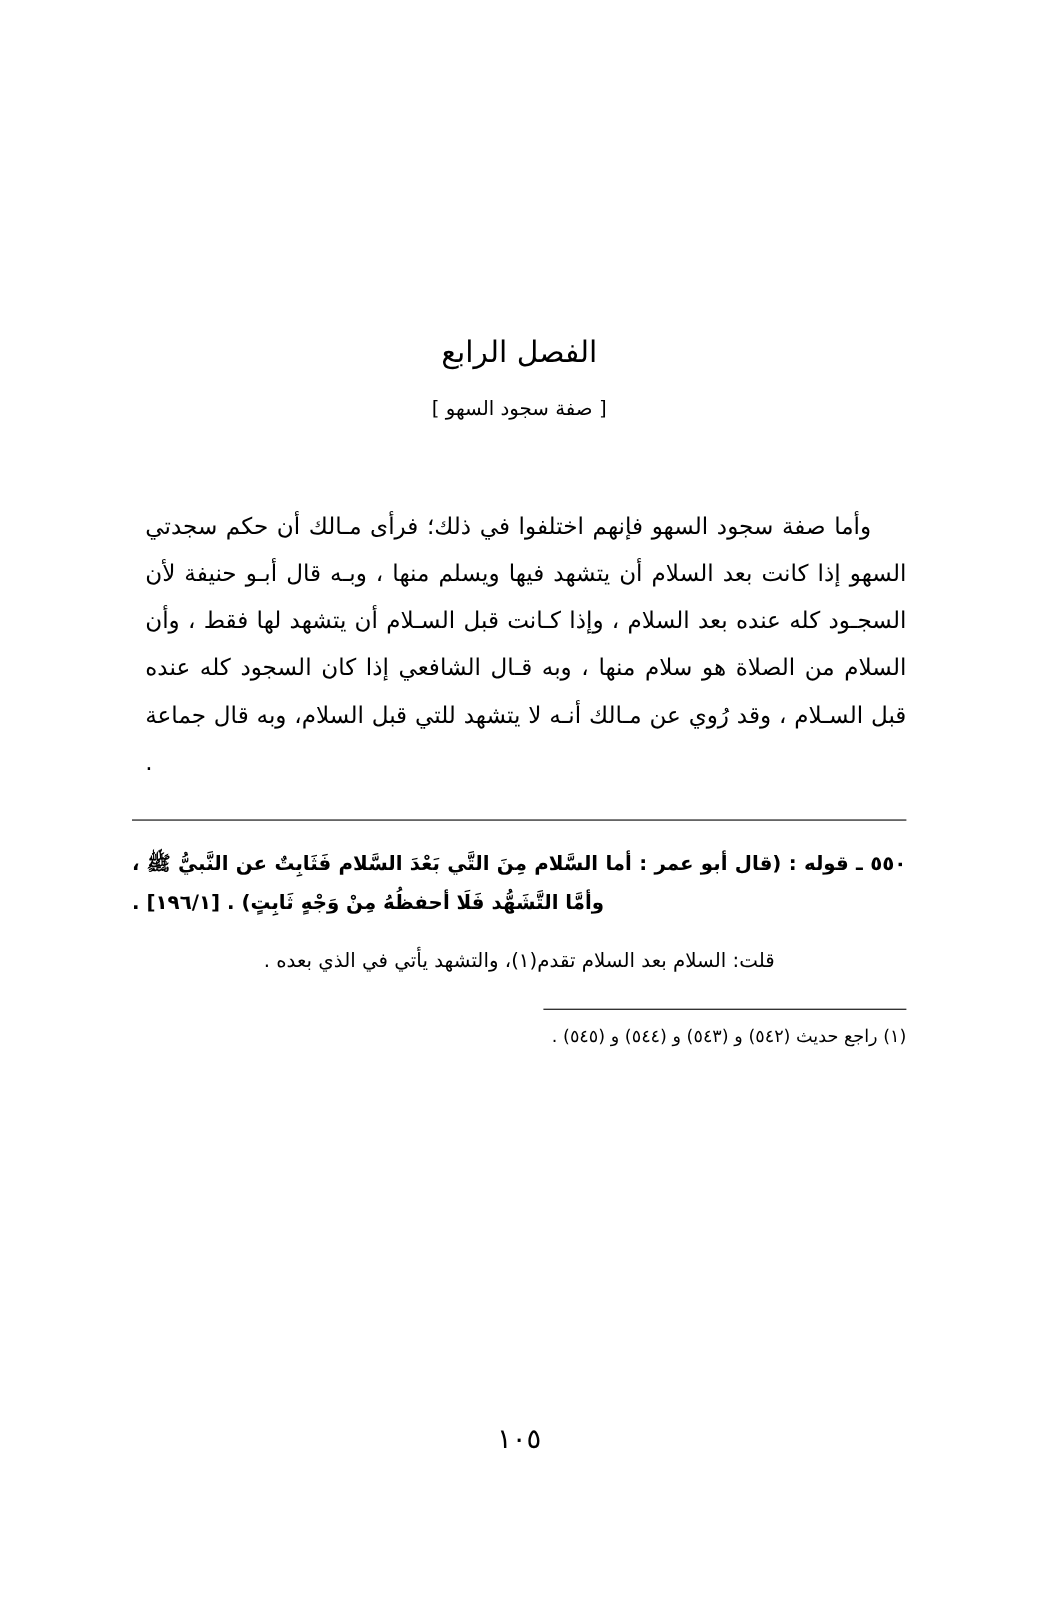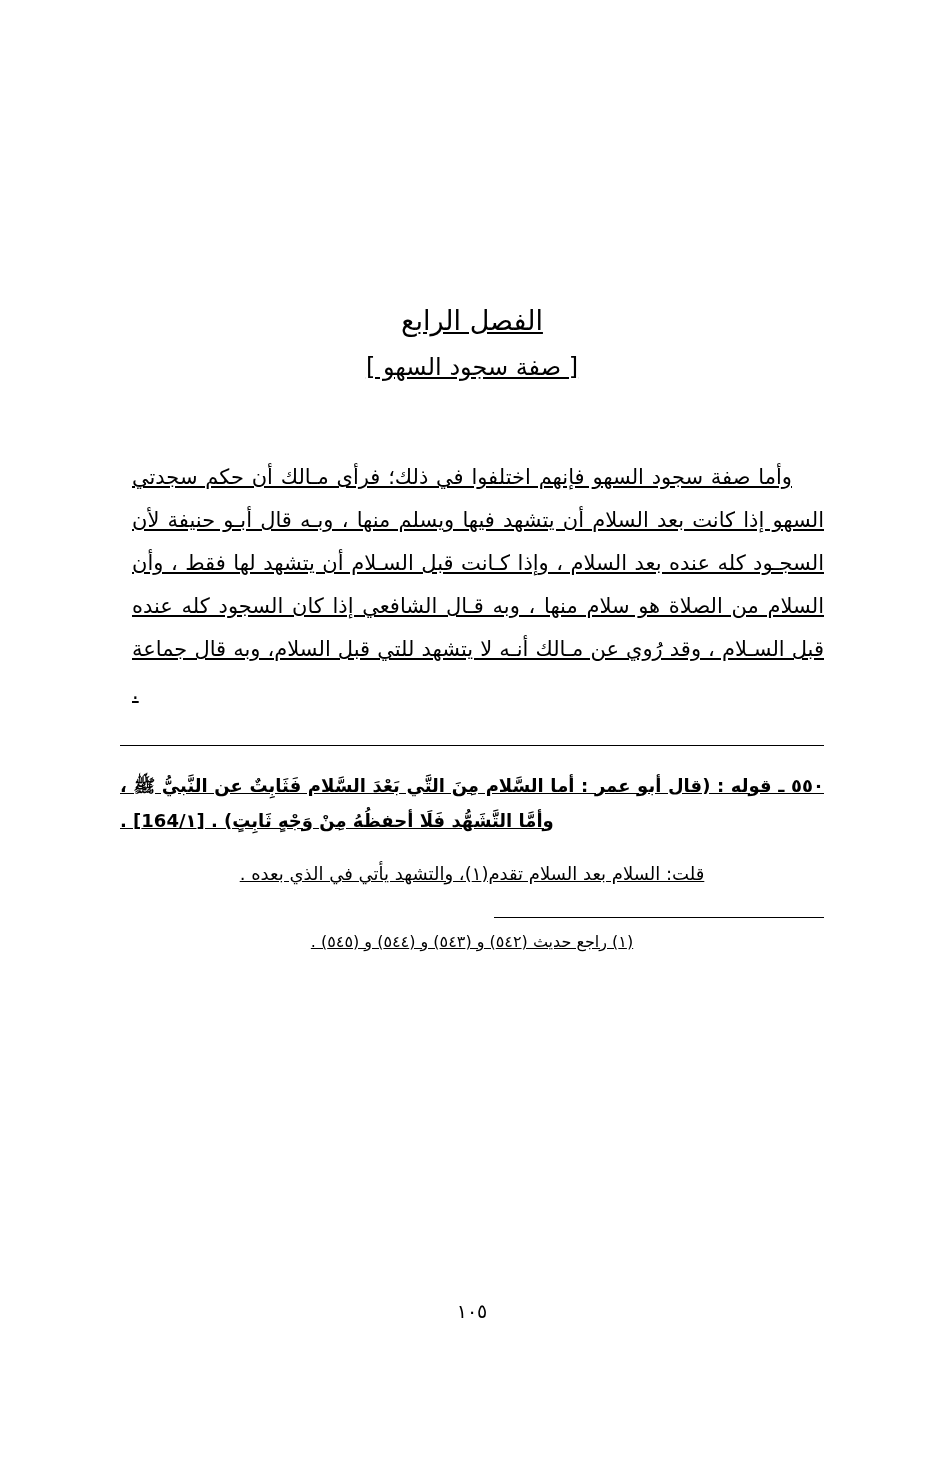--- a/index.html
+++ b/index.html
@@ -17,36 +17,35 @@
   }
 
   .page {
     position: absolute;
     top: 0;
     left: 0;
     width: 944px;
     height: 1270px;
     box-sizing: border-box;
     padding: 300px 120px 40px 120px;
-    text-decoration: underline;
   }
 
   .chapter-head {
     text-align: center;
     margin: 0 0 70px 0;
   }
   .chapter-title {
     font-size: 27px;
     line-height: 1.55;
     letter-spacing: 0.5px;
   }
   .chapter-subtitle {
-    font-size: 24px;
+    font-size: 18px;
     line-height: 1.6;
-    margin-top: 6px;
+    margin-top: 16px;
   }
 
   .body-text {
     font-size: 21px;
     line-height: 2.05;
     text-align: justify;
     text-align-last: center;
     margin: 0 0 26px 12px;
   }
   .body-text.first {
@@ -100,52 +99,52 @@
 
   .subfootnote-rule {
     border: 0;
     border-top: 1.3px solid #000;
     margin: 26px 0 10px auto;
     width: 330px;
   }
   .subfootnote {
     font-size: 16px;
     line-height: 1.8;
-    text-align: center;
+    text-align: right;
     margin: 0;
   }
 
   .page-number {
     position: absolute;
     left: 0;
     right: 0;
     bottom: 140px;
     text-align: center;
-    font-size: 19px;
+    font-size: 25px;
     letter-spacing: 2px;
   }
 </style>
 </head>
 <body>
 
 <div class="page">
 
   <div class="chapter-head">
     <div class="chapter-title">الفصل الرابع</div>
     <div class="chapter-subtitle">[ صفة سجود السهو ]</div>
   </div>
 
   <p class="body-text first para-a">وأما صفة سجود السهو فإنهم اختلفوا في ذلك؛ فرأى مـالك أن حكم سجدتي السهو إذا كانت بعد السلام أن يتشهد فيها ويسلم منها ، وبـه قال أبـو حنيفة لأن السجـود كله عنده بعد السلام ، وإذا كـانت قبل السـلام أن يتشهد لها فقط ، وأن السلام من الصلاة هو سلام منها ، وبه قـال الشافعي إذا كان السجود كله عنده قبل السـلام ، وقد رُوي عن مـالك أنـه لا يتشهد للتي قبل السلام، وبه قال جماعة .</p>
 
 
 
   <hr class="footnote-rule">
 
   <div class="footnote-block">
-    <p class="footnote-main">٥٥٠ ـ قوله : (قال أبو عمر : أما السَّلام مِنَ التَّي بَعْدَ السَّلام فَثَابِتٌ عن النَّبيُّ ﷺ ، وأمَّا التَّشَهُّد فَلَا أحفظُهُ مِنْ وَجْهٍ ثَابِتٍ) . [164/١] .</p>
+    <p class="footnote-main">٥٥٠ ـ قوله : (قال أبو عمر : أما السَّلام مِنَ التَّي بَعْدَ السَّلام فَثَابِتٌ عن النَّبيُّ ﷺ ، وأمَّا التَّشَهُّد فَلَا أحفظُهُ مِنْ وَجْهٍ ثَابِتٍ) . [١٩٦/١] .</p>
     <p class="footnote-sub">قلت: السلام بعد السلام تقدم(١)، والتشهد يأتي في الذي بعده .</p>
   </div>
 
   <hr class="subfootnote-rule">
   <p class="subfootnote">(١) راجع حديث (٥٤٢) و (٥٤٣) و (٥٤٤) و (٥٤٥) .</p>
 
 </div>
 
 <div class="page-number">١٠٥</div>
 

